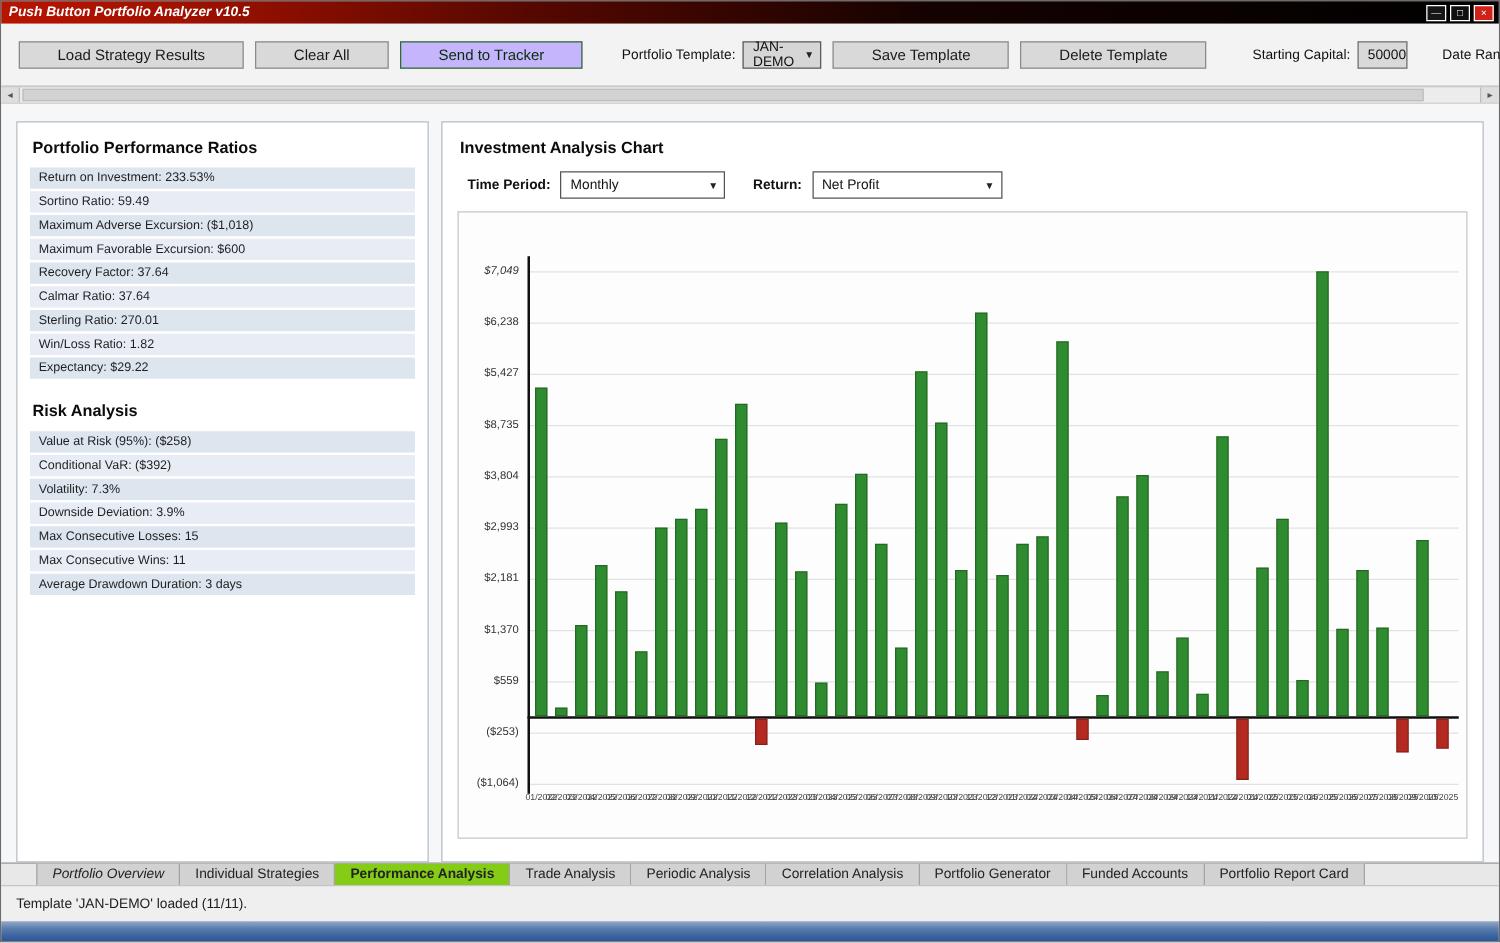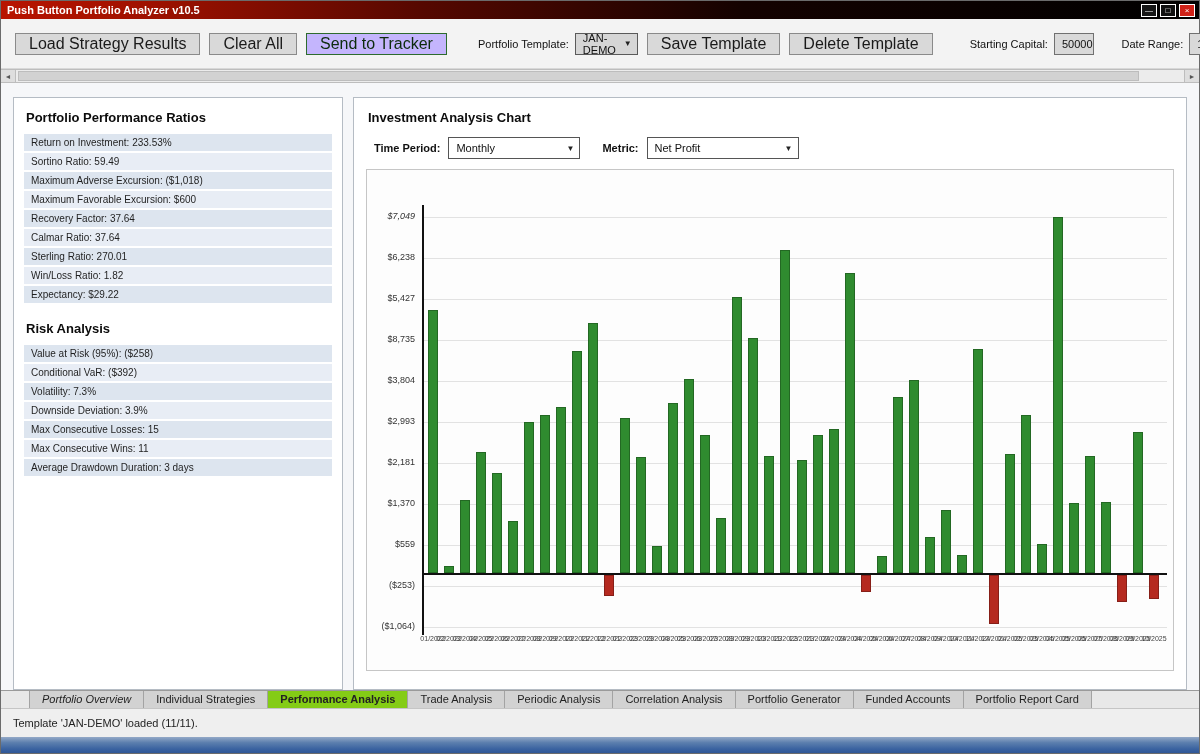--- a/index.html
+++ b/index.html
@@ -2,33 +2,33 @@
 <html><head>
 <meta charset="utf-8">
 <style>
   * { box-sizing: border-box; margin: 0; padding: 0; }
   html, body { width: 1200px; height: 754px; overflow: hidden; }
   body { font-family: "Liberation Sans", sans-serif; background: #cfd6de; }
   .window { width: 1200px; height: 754px; display: flex; flex-direction: column; background: #f3f3f3; border: 1px solid #6b6b6b; }
 
   
   .titlebar { height: 18px; flex: 0 0 18px; display: flex; align-items: center;
-    background: linear-gradient(90deg,#b81400 0%,#a01100 12%,#560800 35%,#140200 62%,#000 100%); }
+    background: linear-gradient(90deg,#b81400 0%,#a01100 12%,#560800 35%,#140200 62%,#000 100%); font-style: italic; }
   .titlebar .title { color: #fff; font-size: 11px; font-weight: bold; padding-left: 6px; white-space: nowrap; }
   .win-controls { margin-left: auto; display: flex; gap: 3px; padding-right: 4px; }
   .winbtn { width: 16px; height: 13px; border: 1px solid #fff; background: #161616; color: #fff;
     font-size: 8px; line-height: 11px; text-align: center; cursor: pointer; }
   .winbtn.max { background: #101010; }
   .winbtn.close { background: #cf2218; }
 
   
   .toolbar { height: 50px; flex: 0 0 50px; display: flex; align-items: center; background: #f3f3f3;
     padding: 0 11px 0 14px; border-bottom: 1px solid #d8d8d8; }
-  .btn { font-family: "Liberation Sans", sans-serif; font-size: 16px; color: #1a1a1a; background: #d9d9d9;
-    border: 1px solid #8a8a8a; height: 22px; padding: 0 13px; margin-right: 9px; white-space: nowrap; cursor: pointer; }
+  .btn { font-family: "Liberation Sans", sans-serif; font-size: 12px; color: #1a1a1a; background: #d9d9d9;
+    border: 1px solid #8a8a8a; height: 22px; padding: 0 30px; margin-right: 9px; white-space: nowrap; cursor: pointer; }
   .btn.green { background: #c4b5fd; border-color: #2e6b2e; color: #0c2b0c; }
   .lbl { font-size: 11px; color: #111; margin: 0 6px 0 0; white-space: nowrap; }
   .gap-l { margin-left: 22px; }
   .gap-xl { margin-left: 28px; }
   .combo { height: 22px; background: #d6d6d6; border: 1px solid #5a5a5a; display: flex; align-items: center;
     justify-content: space-between; padding: 0 5px 0 7px; font-size: 11px; color: #111; margin-right: 9px; cursor: pointer; }
   .combo .chev { font-size: 8px; color: #222; margin-left: 8px; }
   .combo.template { width: 136px; }
   .field { height: 22px; background: #d9d9d9; border: 1px solid #707070; font-size: 11px; color: #111;
     display: flex; align-items: center; padding-left: 7px; }
@@ -152,21 +152,21 @@
     </div>
 
     <div class="panel right">
       <h2>Investment Analysis Chart</h2>
       <div class="controls">
         <span class="clbl">Time Period:</span>
         <div class="combo white tp">
           <span>Monthly</span>
           <span class="chev">▼</span>
         </div>
-        <span class="clbl">Metric:</span>
+        <span class="clbl">Return:</span>
         <div class="combo white metric">
           <span>Net Profit</span>
           <span class="chev">▼</span>
         </div>
       </div>
       <div class="chart-box" id="chart-area">
           <div class="gridline" style="top: 47px; left: 55px; width: 745px;"></div>
           <div class="ytick" style="top: 41px; font-style: italic;">$7,049</div>
           <div class="gridline" style="top: 88px; left: 55px; width: 745px;"></div>
           <div class="ytick" style="top: 82px;">$6,238</div>

